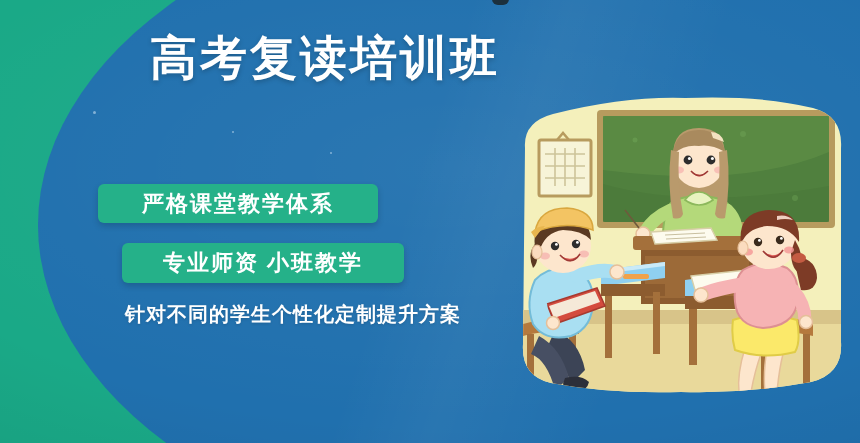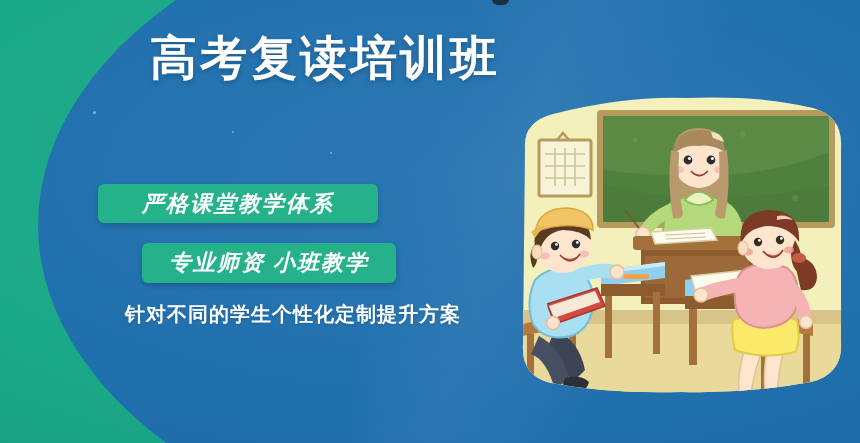--- a/index.html
+++ b/index.html
@@ -67,24 +67,23 @@
     position:absolute;
     display:flex;align-items:center;justify-content:center;
     background:#25b189;
     border-radius:6px;
     color:#ffffff;
     font-size:22px;
     font-weight:bold;
     letter-spacing:2px;
     white-space:nowrap;
     box-shadow:0 3px 6px rgba(0,0,0,.17);
-    font-style:italic;
   }
   .pill-1{left:98px;top:184px;width:280px;height:39px;}
-  .pill-2{left:142px;top:243px;width:254px;height:40px;}
+  .pill-2{left:122px;top:243px;width:282px;height:40px;}
 
   .subline{
     position:absolute;
     left:88px;top:301px;
     width:410px;
     text-align:center;
     font-size:20px;
     font-weight:bold;
     color:#ffffff;
     letter-spacing:1px;

